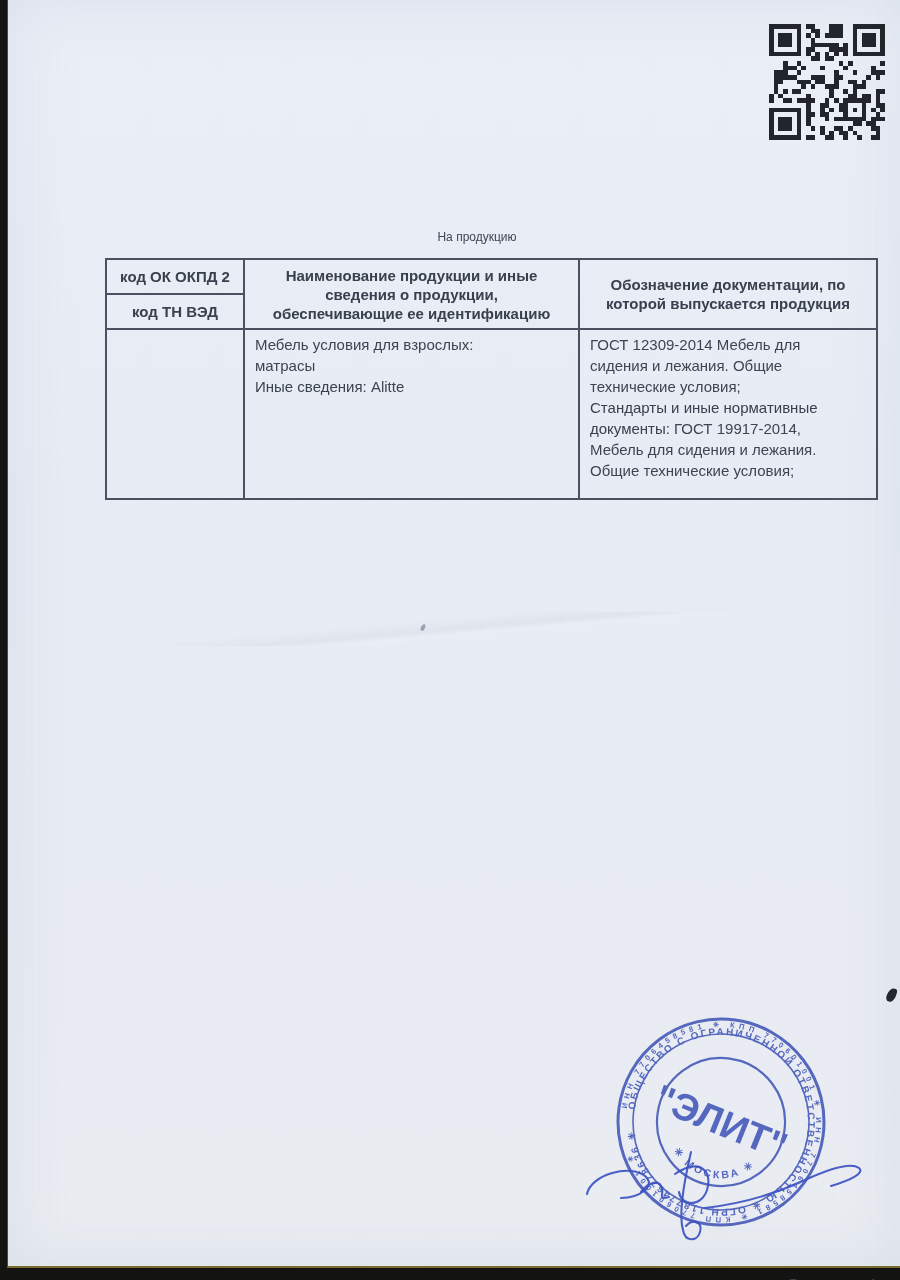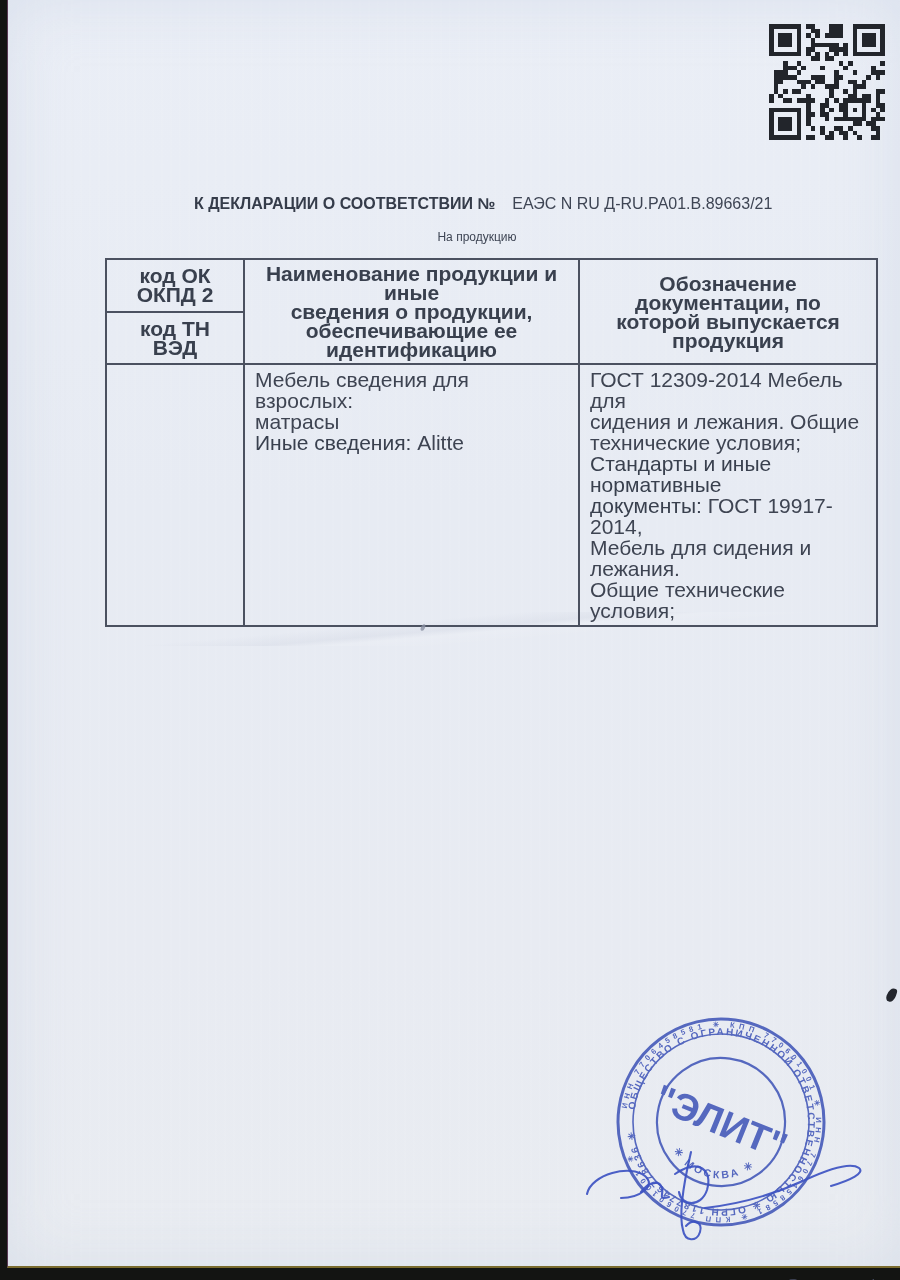--- a/index.html
+++ b/index.html
@@ -26,21 +26,21 @@
   .center-line{position:absolute;left:45px;width:848px;text-align:center;color:#3a4150;}
   .doc-title{top:161px;font-size:16px;font-weight:bold;letter-spacing:.4px;color:#363d4b;}
   .decl-line{position:absolute;left:186px;top:195px;font-size:16px;color:#3a4150;white-space:nowrap;}
   .decl-label{font-weight:bold;color:#353c4a;}
   .decl-number{margin-left:17px;font-weight:normal;color:#3e4554;}
   .product-caption{top:230px;font-size:12px;color:#3e4554;}
   
   table.products{
     position:absolute;left:97px;top:258px;width:771px;
     border-collapse:collapse;table-layout:fixed;
-    color:#3e4452;font-size:21px;
+    color:#3e4452;font-size:15px;
   }
   table.products td{
     border:2px solid #4b5160;
     padding:4px 10px;
     overflow:hidden;
   }
   td.hcell{
     font-weight:bold;text-align:center;vertical-align:middle;
     line-height:19px;color:#39404e;white-space:pre-line;
   }
@@ -358,23 +358,20 @@
       <rect x="9" y="24" width="1" height="1" fill="#22252b"></rect>
       <rect x="12" y="24" width="1" height="1" fill="#22252b"></rect>
       <rect x="13" y="24" width="1" height="1" fill="#22252b"></rect>
       <rect x="16" y="24" width="1" height="1" fill="#22252b"></rect>
       <rect x="19" y="24" width="1" height="1" fill="#22252b"></rect>
       <rect x="22" y="24" width="1" height="1" fill="#22252b"></rect>
       <rect x="23" y="24" width="1" height="1" fill="#22252b"></rect>
     </svg>
 
 
-  <div class="decl-line">
-    <span class="decl-label">К ДЕКЛАРАЦИИ О СООТВЕТСТВИИ №</span><span class="decl-number">ЕАЭС N RU Д-RU.РА01.В.89663/21</span>
-  </div>
 
   <div class="center-line product-caption">На продукцию</div>
 
   <table class="products">
     <colgroup>
       <col style="width:138px">
         <col style="width:335px">
         <col style="width:298px">
     </colgroup>
     <tbody>
@@ -385,21 +382,21 @@
 обеспечивающие ее идентификацию</td>
       <td class="hcell" rowspan="2">Обозначение документации, по
 которой выпускается продукция</td>
     </tr>
     <tr>
       <td class="hcell code-cell">код ТН ВЭД</td>
     </tr>
     <tr>
       <td class="body-cell"></td>
       <td class="body-cell">
-        <div class="pre">Мебель сведения для взрослых:
+        <div class="pre">Мебель условия для взрослых:
 матрасы</div>
         <div><span class="b">Иные сведения:</span><span> Alitte</span></div>
       </td>
       <td class="body-cell">
         <div class="pre">ГОСТ 12309-2014 Мебель для
 сидения и лежания. Общие
 технические условия;</div>
         <div class="pre"><span class="b">Стандарты и иные нормативные
 документы:</span><span> ГОСТ 19917-2014,
 Мебель для сидения и лежания.

